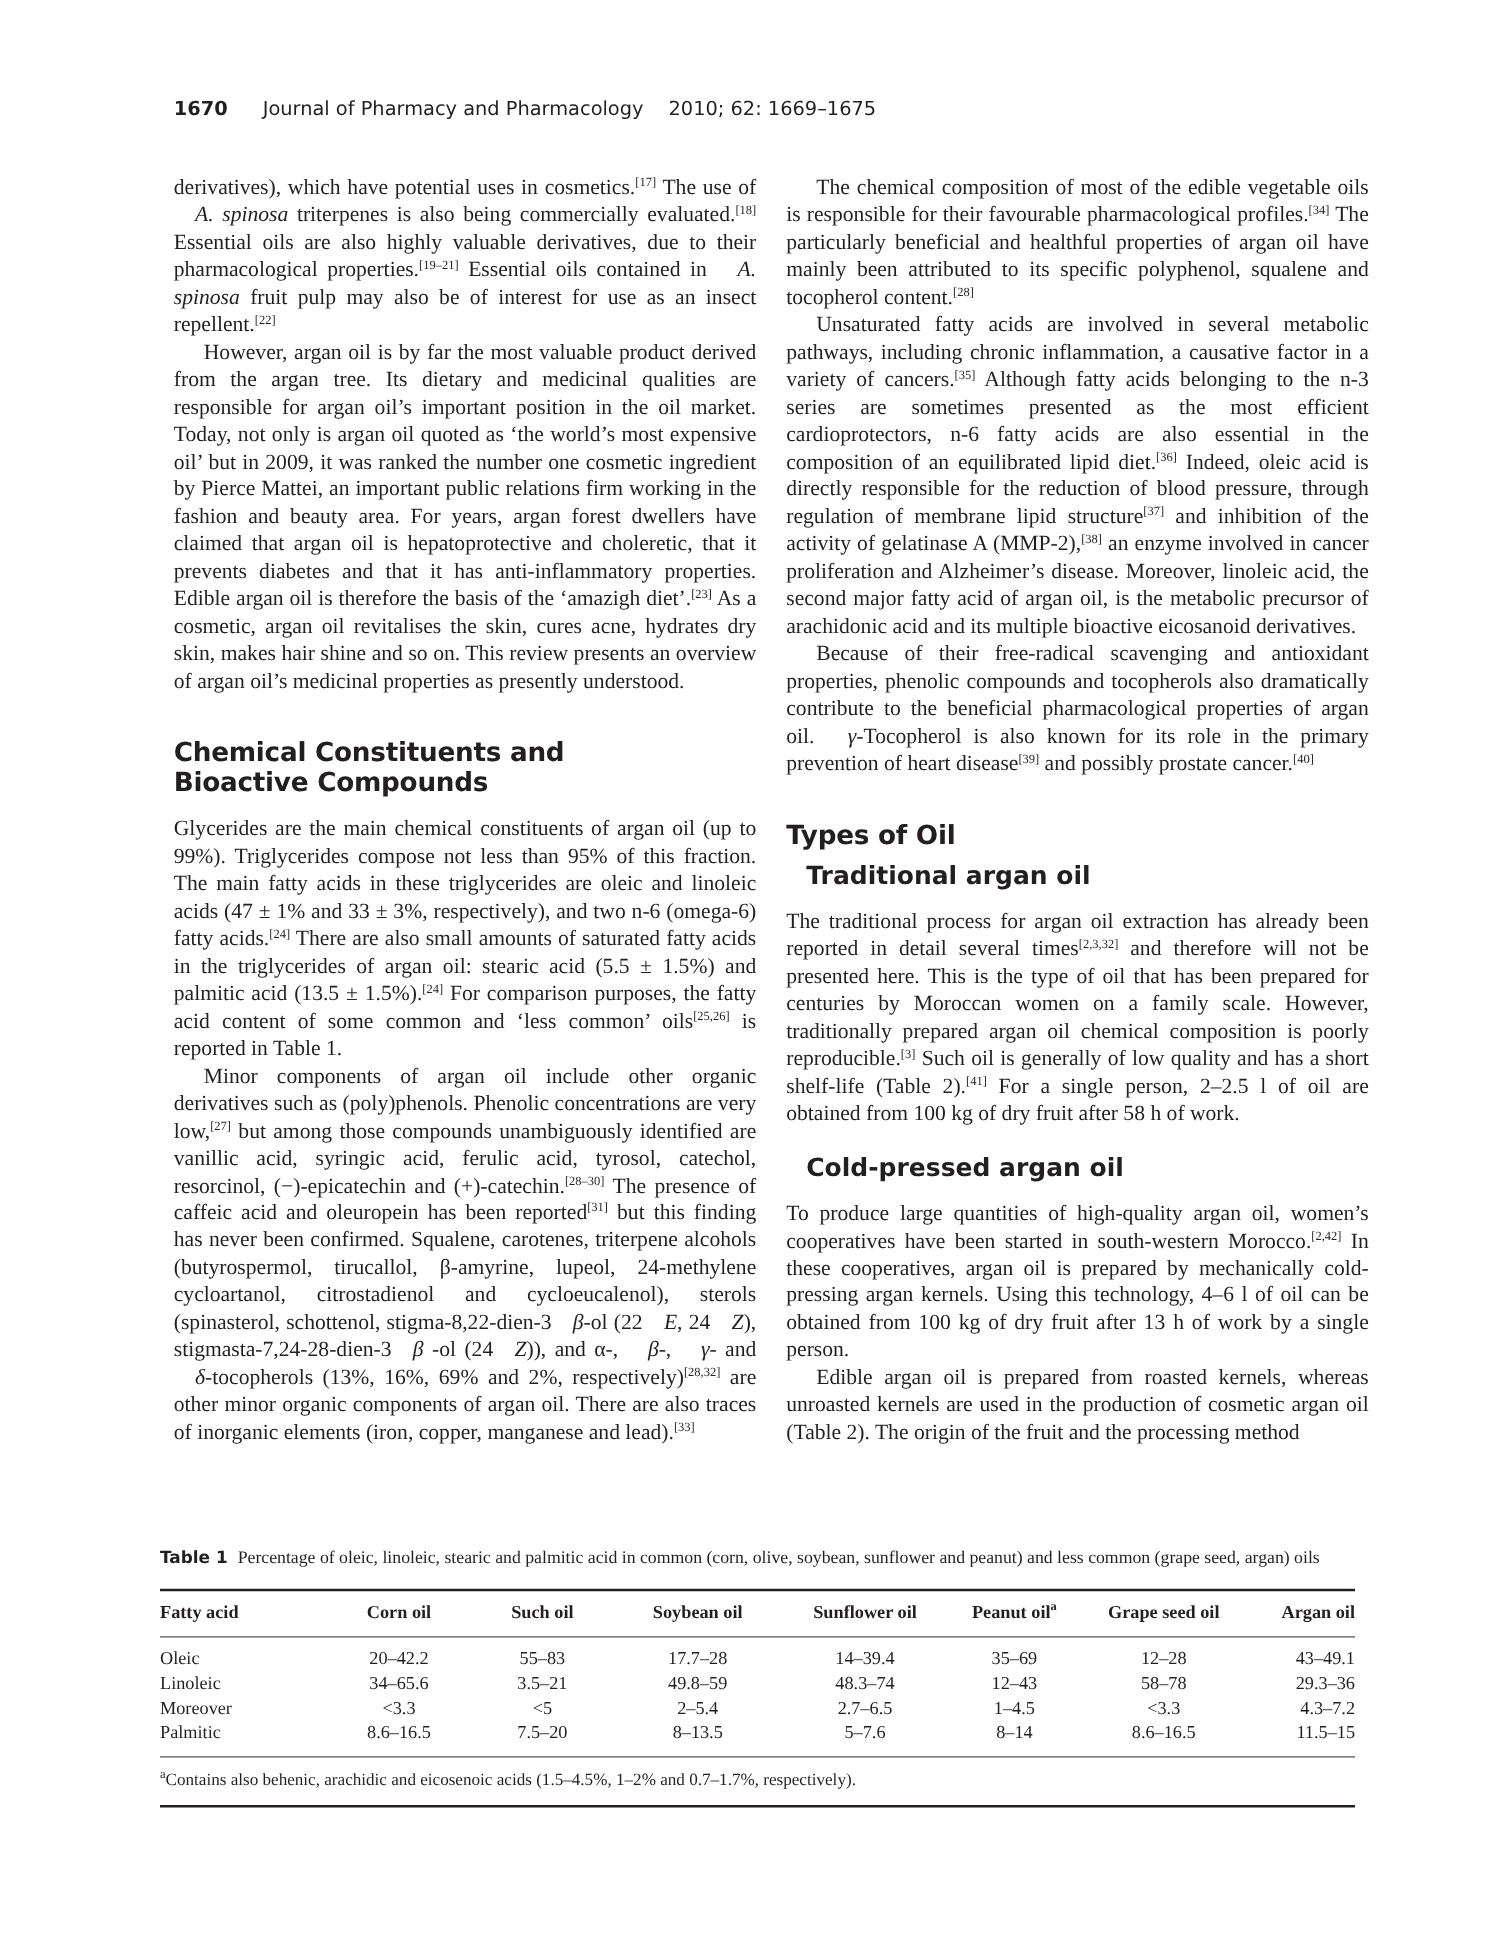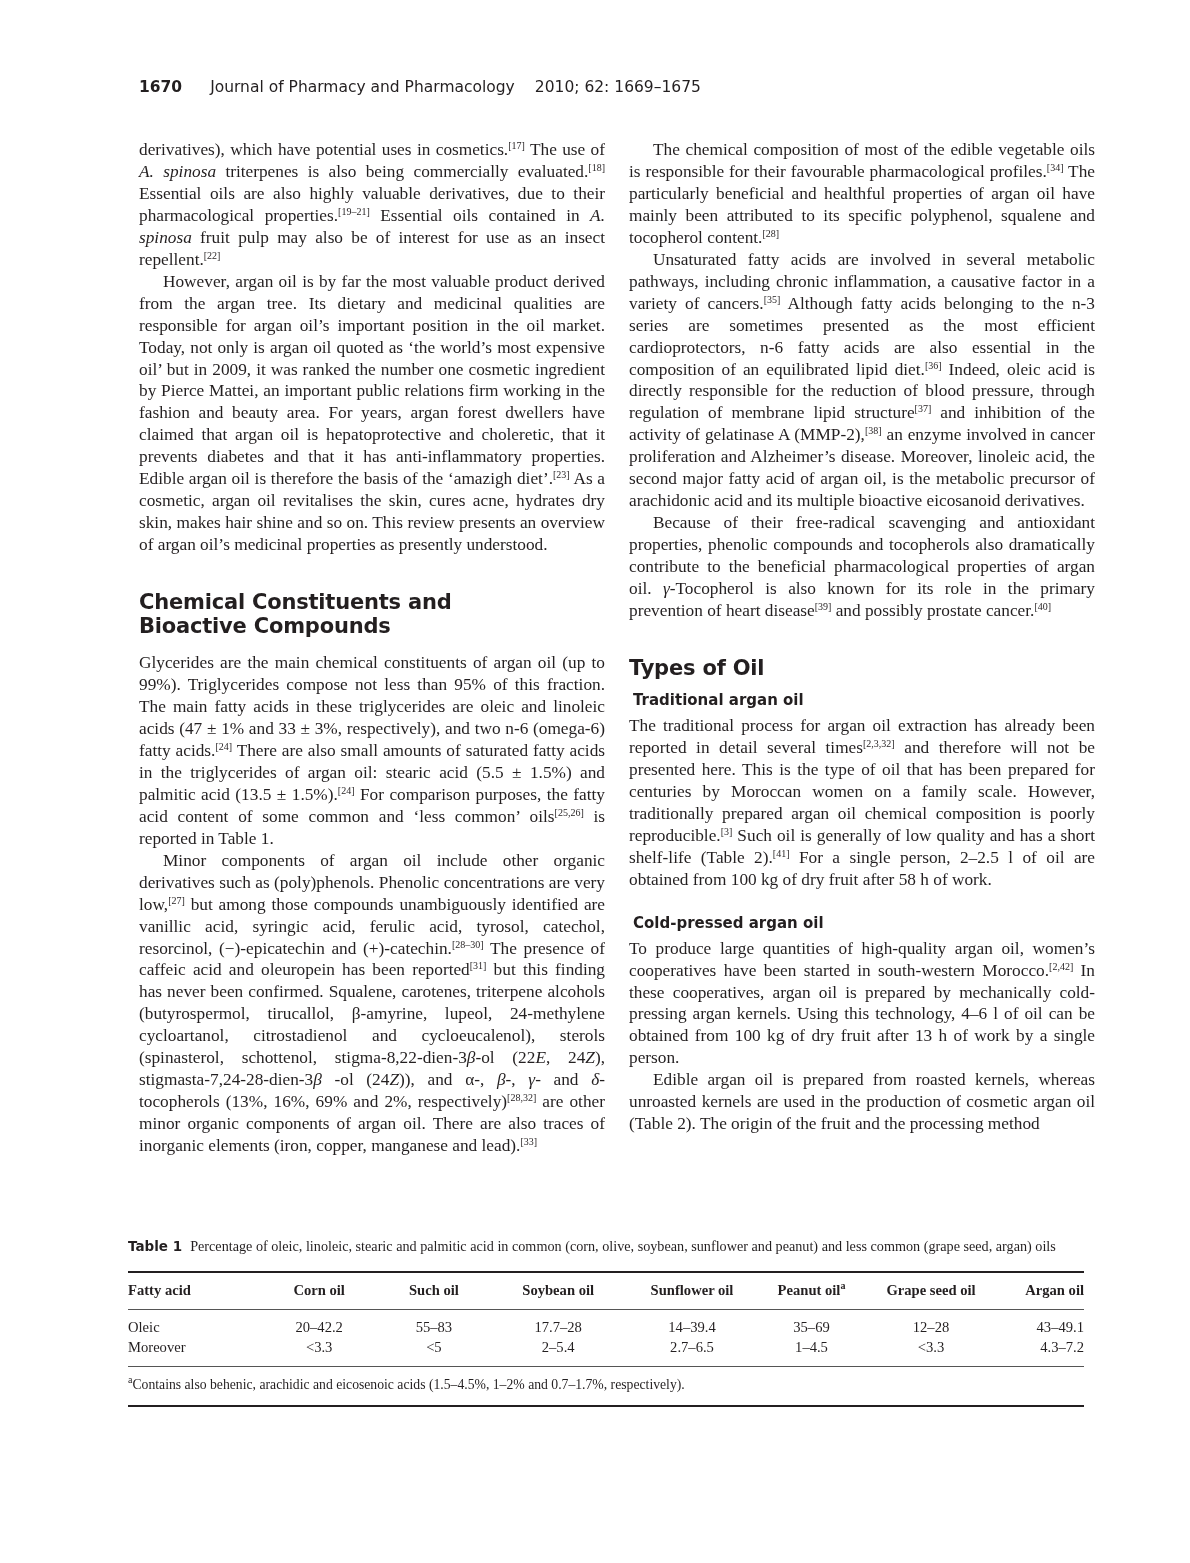--- a/index.html
+++ b/index.html
@@ -8,27 +8,27 @@
   .running-head { position: absolute; left: 139px; top: 78px; font-family: "DejaVu Sans", sans-serif; font-size: 15.5px; color: #231f20; white-space: nowrap; }
   .running-head .pno { font-weight: bold; margin-right: 28px; }
   .running-head .jname { margin-right: 20px; }
   .col { position: absolute; top: 139px; width: 466px; font-family: "Liberation Serif", serif; font-size: 17.3px; line-height: 21.95px; text-align: justify; hyphens: manual; }
   .col.left { left: 139px; }
   .col.right { left: 629px; }
   .col p { margin: 0; }
   .col p.indent { text-indent: 24px; }
   sup { font-size: 10px; line-height: 0; vertical-align: 6px; }
   .h1 { font-family: "DejaVu Sans", sans-serif; font-weight: bold; font-size: 21px; line-height: 24px; text-align: left; margin: 0; letter-spacing: -0.2px; }
-  .h2 { font-family: "DejaVu Sans", sans-serif; font-weight: bold; font-size: 15px; line-height: 20px; text-align: left; margin: 4px; }
+  .h2 { font-family: "DejaVu Sans", sans-serif; font-weight: bold; font-size: 20px; line-height: 20px; text-align: left; margin: 16px; }
   .sec-gap-before { margin-top: 34px !important; }
   .after-h1 { margin-top: 14px !important; }
   .after-h1b { margin-top: 10px !important; }
   .after-h2 { margin-top: 5px !important; }
   .h2-gap { margin-top: 22px !important; }
-  i { font-style: italic; }
+  i { font-style: italic; margin-left: 17px; }
 
   .table-block { position: absolute; left: 128px; top: 1236px; width: 956px; font-family: "Liberation Serif", serif; color: #231f20; }
   .table-caption { font-size: 14.2px; line-height: 21px; margin: 0; }
   .table-caption .tlabel { font-family: "DejaVu Sans", sans-serif; font-weight: bold; font-size: 13.5px; margin-right: 8px; }
   .rule-thick { height: 2px; background: #231f20; margin: 0; }
   .rule-thin { height: 1px; background: #555; margin: 0; }
   table { border-collapse: collapse; width: 100%; font-size: 14.6px; }
   th { font-weight: bold; padding: 9px 0 10px 0; text-align: center; }
   td { padding: 0; line-height: 19.8px; text-align: center; }
   th.first, td.first { text-align: left; }
@@ -102,28 +102,48 @@
             <td class="first" style="width: 14%;">Oleic</td>
             <td style="width: 12%;">20–42.2</td>
             <td style="width: 12%;">55–83</td>
             <td style="width: 14%;">17.7–28</td>
             <td style="width: 14%;">14–39.4</td>
             <td style="width: 11%;">35–69</td>
             <td style="width: 14%;">12–28</td>
             <td class="last" style="width: 9%;">43–49.1</td>
           </tr>
           <tr>
+            <td class="first" style="width: 14%;">Linoleic</td>
+            <td style="width: 12%;">34–65.6</td>
+            <td style="width: 12%;">3.5–21</td>
+            <td style="width: 14%;">49.8–59</td>
+            <td style="width: 14%;">48.3–74</td>
+            <td style="width: 11%;">12–43</td>
+            <td style="width: 14%;">58–78</td>
+            <td class="last" style="width: 9%;">29.3–36</td>
+          </tr>
+          <tr>
             <td class="first" style="width: 14%;">Moreover</td>
             <td style="width: 12%;">&lt;3.3</td>
             <td style="width: 12%;">&lt;5</td>
             <td style="width: 14%;">2–5.4</td>
             <td style="width: 14%;">2.7–6.5</td>
             <td style="width: 11%;">1–4.5</td>
             <td style="width: 14%;">&lt;3.3</td>
             <td class="last" style="width: 9%;">4.3–7.2</td>
+          </tr>
+          <tr>
+            <td class="first" style="width: 14%;">Palmitic</td>
+            <td style="width: 12%;">8.6–16.5</td>
+            <td style="width: 12%;">7.5–20</td>
+            <td style="width: 14%;">8–13.5</td>
+            <td style="width: 14%;">5–7.6</td>
+            <td style="width: 11%;">8–14</td>
+            <td style="width: 14%;">8.6–16.5</td>
+            <td class="last" style="width: 9%;">11.5–15</td>
           </tr>
         </tbody>
     </table>
     <div style="height:8px"></div>
     <div class="rule-thin"></div>
     <div class="footnote"><sup>a</sup><span>Contains also behenic, arachidic and eicosenoic acids (1.5–4.5%, 1–2% and 0.7–1.7%, respectively).</span></div>
     <div class="rule-thick"></div>
   </div>
 
 </div>

